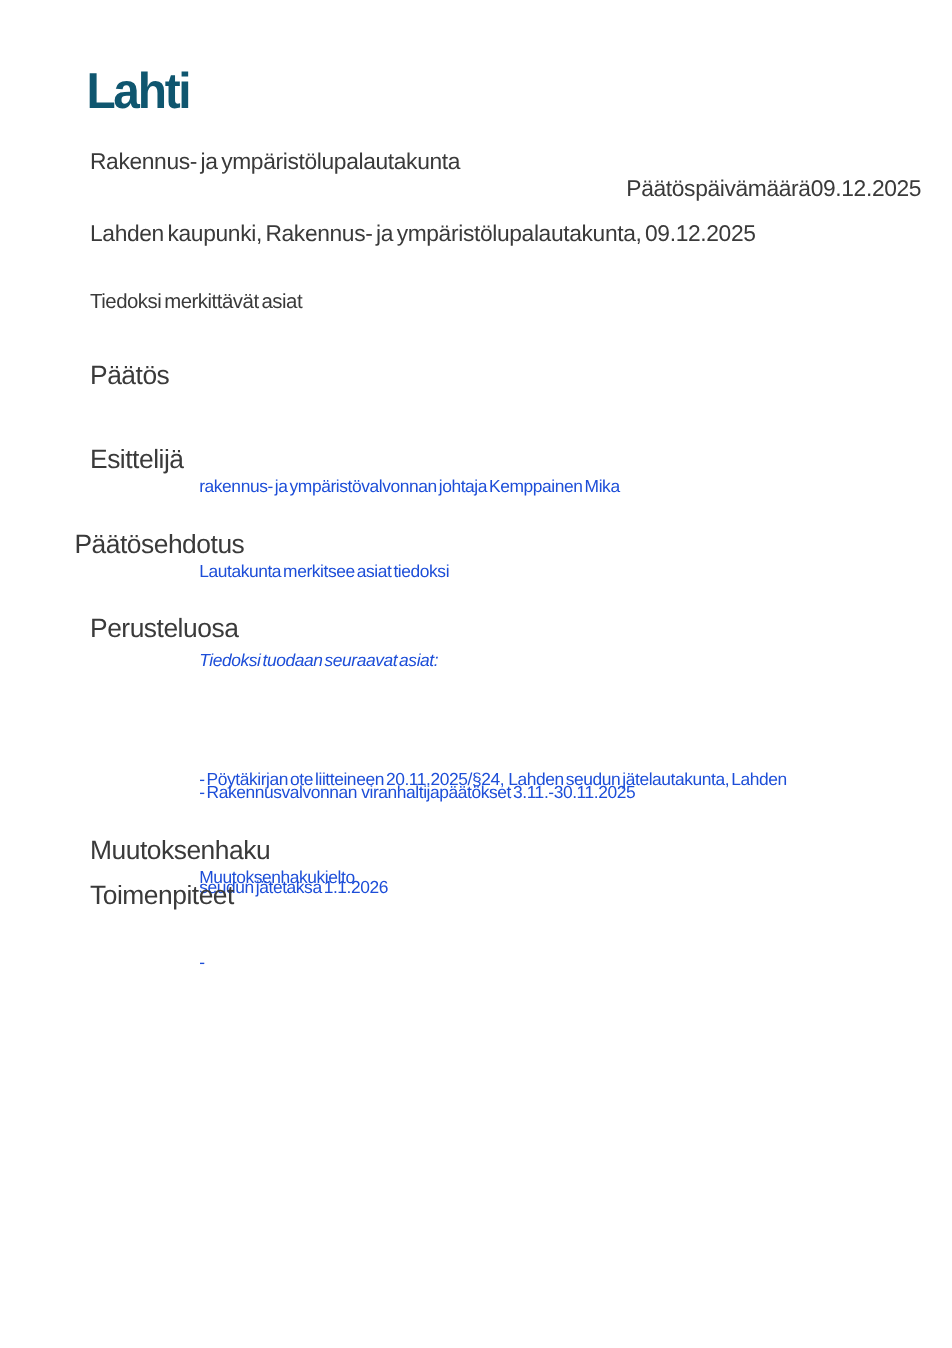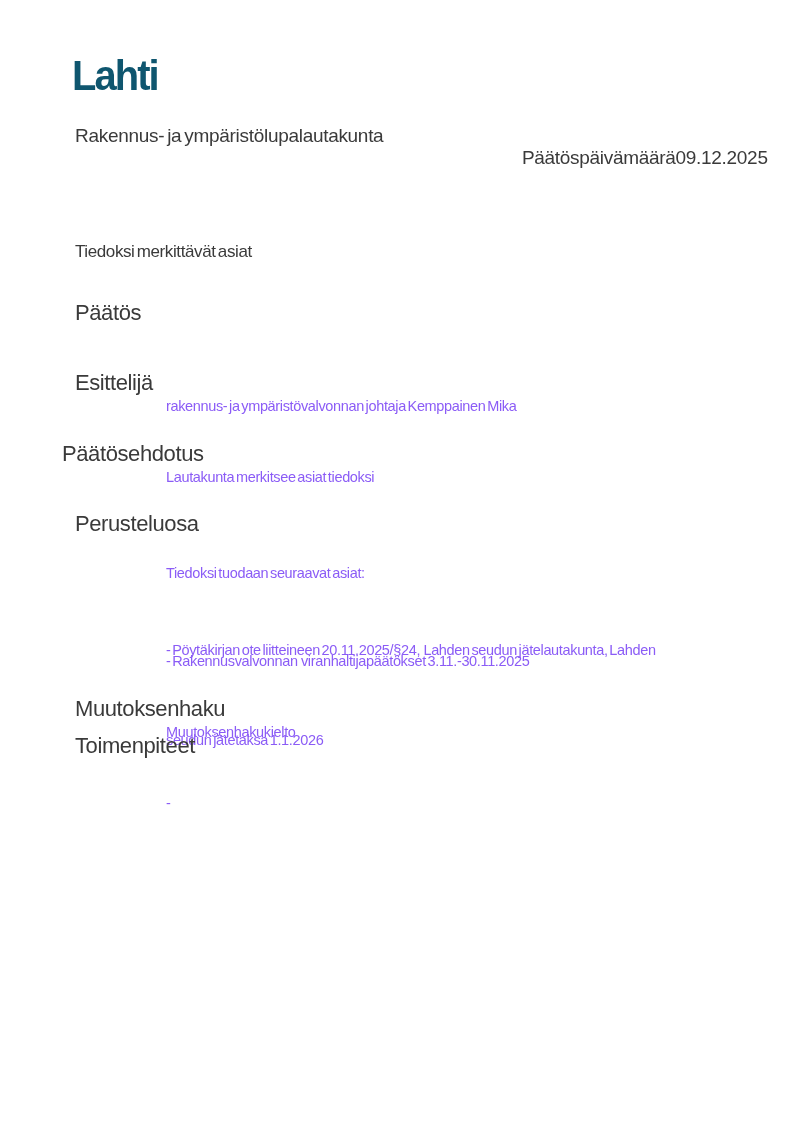--- a/index.html
+++ b/index.html
@@ -38,53 +38,54 @@
     letter-spacing: -0.4px;
     word-spacing: -2px;
     white-space: pre;
     color: #3a3a3a;
   }
   .body-text {
     font-size: 14.5px;
     letter-spacing: -0.35px;
     word-spacing: -2px;
     white-space: pre-wrap;
-    color: #8b5cf6;
+    color: #1d4ed8;
   }
   .para {
     width: 560px;
     line-height: 30px;
   }
 </style>
 </head>
 <body>
 
 <div class="page">
 
   <div class="abs logo">Lahti</div>
 
   <div class="abs hdr-text" style="left:75px; top:125px;">Rakennus- ja ympäristölupalautakunta</div>
 
   <div class="abs hdr-text" style="left:510px; top:125px;">
     <span>Päätöspäivämäärä</span><span>09.12.2025</span>
   </div>
 
+  <div class="abs hdr-text" style="left:75px; top:185px;">Lahden kaupunki, Rakennus- ja ympäristölupalautakunta, 09.12.2025</div>
 
   <div class="abs heading" style="left:75px; top:242px; font-size:17px;">Tiedoksi merkittävät asiat</div>
 
   <div class="abs heading" style="left:75px; top:300px;">Päätös</div>
 
   <div class="abs heading" style="left:75px; top:370px;">Esittelijä</div>
   <div class="abs body-text" style="left:166px; top:398px;">rakennus- ja ympäristövalvonnan johtaja Kemppainen Mika</div>
 
   <div class="abs heading" style="left:62px; top:441px;">Päätösehdotus</div>
   <div class="abs body-text" style="left:166px; top:469px;">Lautakunta merkitsee asiat tiedoksi</div>
 
   <div class="abs heading" style="left:75px; top:511px;">Perusteluosa</div>
-  <div class="abs body-text" style="left:166px; top:565px;">Tiedoksi tuodaan seuraavat asiat:</div>
+  <div class="abs body-text" style="left:166px; top:543px;font-style:italic;">Tiedoksi tuodaan seuraavat asiat:</div>
 
   <div class="abs body-text para" style="left:166px; top:575px;">
     <div>- Pöytäkirjan ote liitteineen 20.11.2025/§24,  Lahden seudun jätelautakunta, Lahden</div>
     <div>seudun jätetaksa 1.1.2026</div>
   </div>
 
   <div class="abs body-text" style="left:166px; top:653px;">- Rakennusvalvonnan  viranhaltijapäätökset 3.11.-30.11.2025</div>
 
   <div class="abs heading" style="left:75px; top:696px;">Muutoksenhaku</div>
   <div class="abs body-text" style="left:166px; top:724px;">Muutoksenhakukielto</div>

